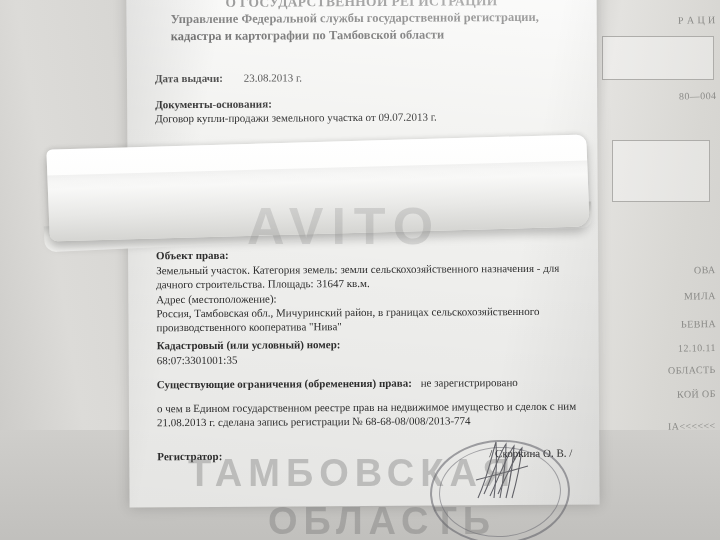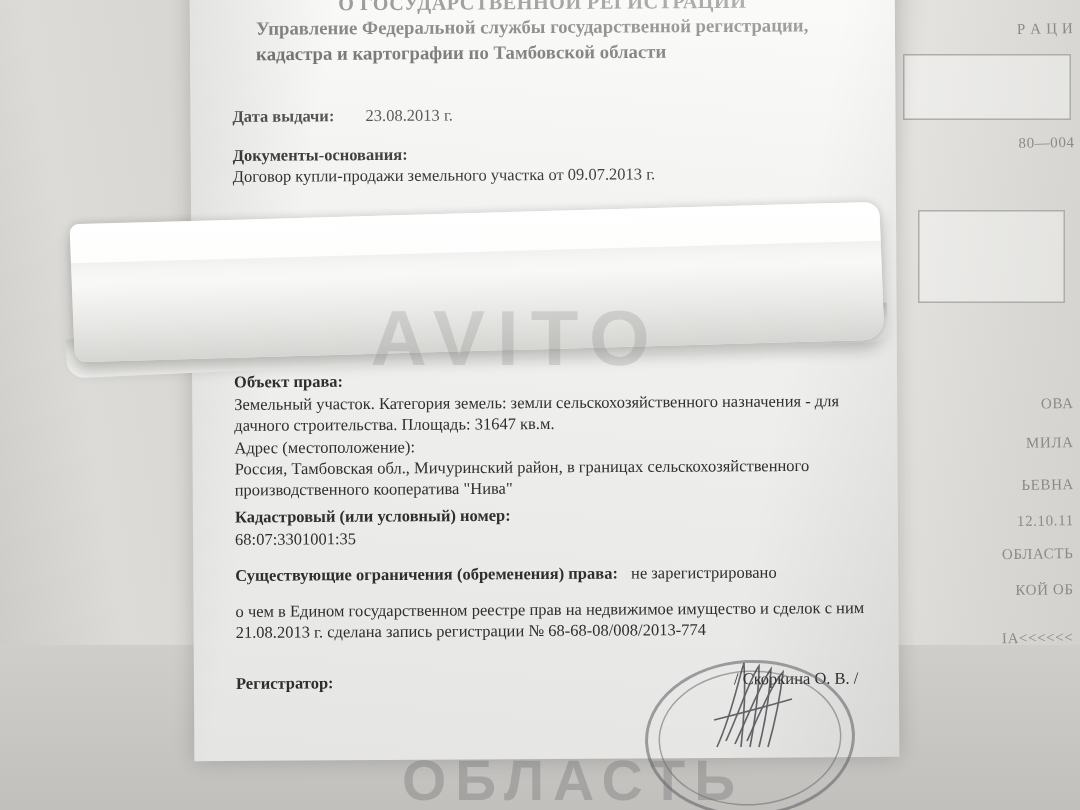--- a/index.html
+++ b/index.html
@@ -318,15 +318,16 @@
     <g stroke="#3b3b44" stroke-width="1.1" fill="none" opacity="0.9">
       <path d="M8,62 C18,40 22,18 26,6 C27,22 26,44 24,62"></path>
       <path d="M14,58 C24,36 30,16 36,8 C36,26 33,46 30,62"></path>
       <path d="M20,60 C30,38 38,18 44,10 C43,28 40,46 36,62"></path>
       <path d="M28,58 C38,36 46,18 52,12 C50,30 46,48 42,62"></path>
       <path d="M6,44 C22,40 44,34 58,30"></path>
     </g>
   </svg>
 
   <div class="wm-avito">AVITO</div>
+  <div class="wm-big">ТАМБОВСКАЯ</div>
   <div class="wm-big2">ОБЛАСТЬ</div>
 
 </div>
 
 </body></html>

